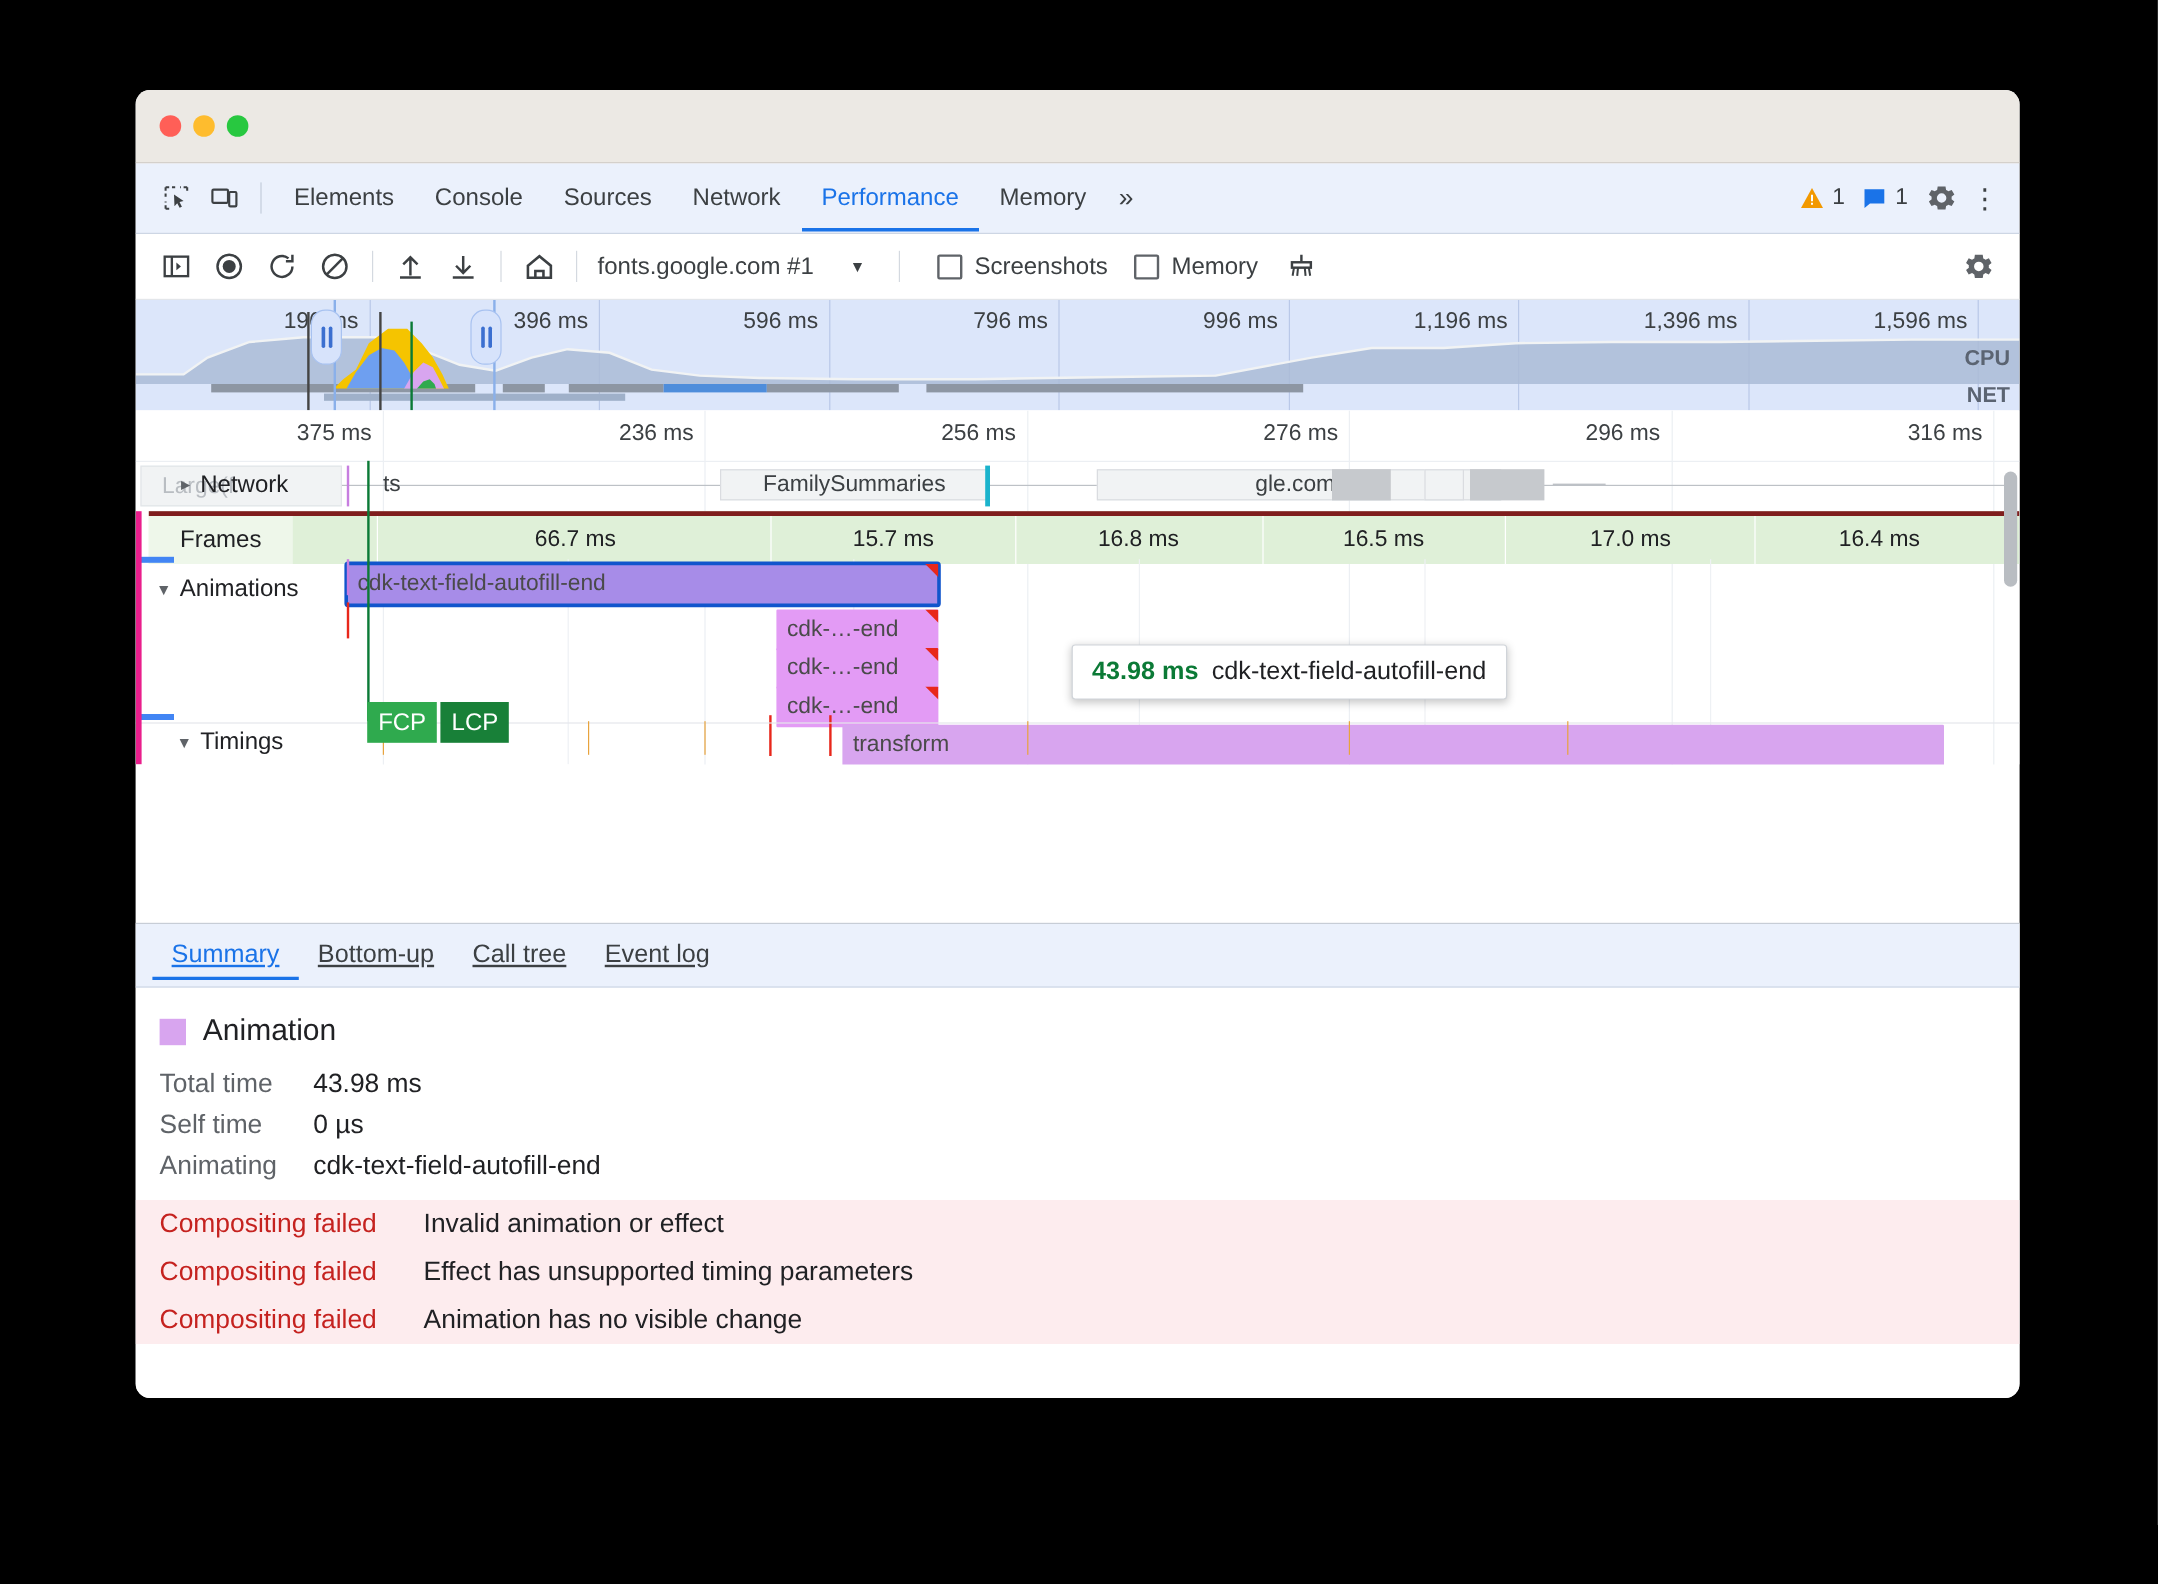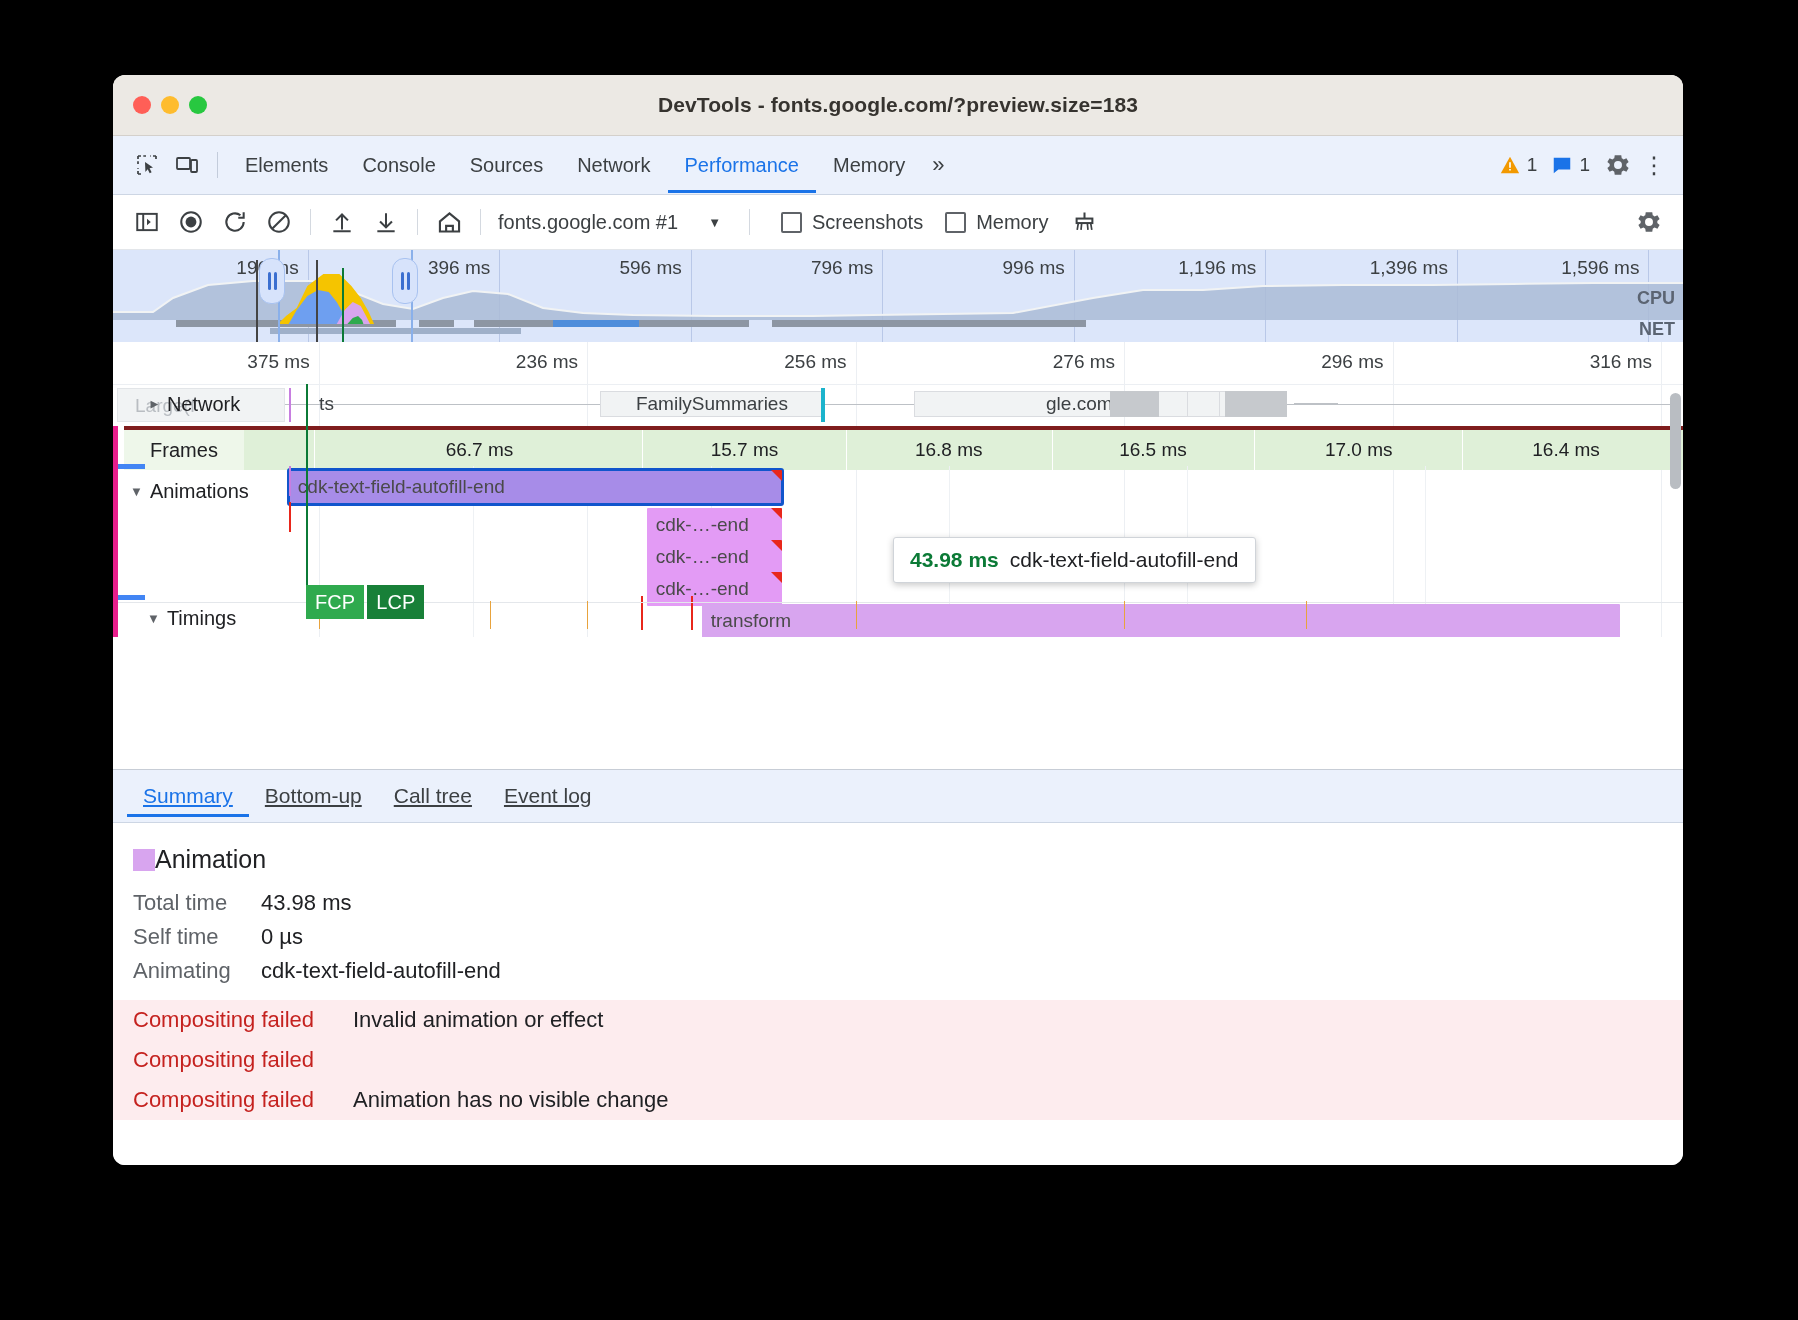--- a/index.html
+++ b/index.html
@@ -136,21 +136,21 @@
     position:absolute;right:2px;top:318px;width:11px;height:96px;border-radius:6px;background:#b9bdc2;z-index:20;
   }
 
   
   .details{position:absolute;left:0;right:0;top:694px;bottom:0;background:#fff;border-top:1px solid #c7cdd6;}
   .dtabs{height:52px;background:#ebf1fc;display:flex;align-items:center;padding-left:14px;border-bottom:1px solid #cdd6e4;}
   .dtab{font-size:21px;color:#3c4043;padding:0 16px;height:42px;display:flex;align-items:center;text-decoration:underline;}
   .dtab.active{color:#1a73e8;box-shadow:inset 0 -3px 0 #1a73e8;}
 
   .dbody{padding:22px 0 0 0;}
-  .drow-title{display:flex;align-items:center;gap:0;padding:0 20px 12px 20px;}
+  .drow-title{display:flex;align-items:center;gap:14px;padding:0 20px 12px 20px;}
   .swatch{width:22px;height:22px;background:#d8a5ef;}
   .dtitle{font-size:25px;color:#202124;}
   .kv{display:flex;align-items:baseline;padding:4px 20px;font-size:22px;}
   .k{color:#5f6368;width:128px;flex:none;}
   .v{color:#202124;}
   .errrow{display:flex;align-items:baseline;padding:7px 20px;font-size:22px;background:#fdecee;}
   .ek{color:#c5221f;width:220px;flex:none;}
   .ev{color:#202124;}
   .relwrap{padding:12px 20px 0 20px;}
   .relk{color:#5f6368;font-size:22px;}
@@ -159,21 +159,20 @@
 <body>
 
 <div id="window">
 
   <div class="titlebar">
     <div class="traffic">
       <span class="tl r"></span>
       <span class="tl y"></span>
       <span class="tl g"></span>
     </div>
-    <div class="title">DevTools - fonts.google.com/?preview.size=183</div>
   </div>
 
   <div class="tabstrip">
     <div class="tbicon">
       <svg width="24" height="24" viewBox="0 0 24 24">
         <g fill="none" stroke="#3c4043" stroke-width="1.7" stroke-dasharray="3 2.3">
           <path d="M3 3h8M3 3v8"></path>
             <path d="M21 3h-6M21 3v5"></path>
             <path d="M3 21h5M3 21v-6"></path>
         </g>
@@ -502,20 +501,21 @@
       </div>
 
       <div style="height:12px"></div>
 
       <div class="errrow">
         <span class="ek">Compositing failed</span>
         <span class="ev">Invalid animation or effect</span>
       </div>
       <div class="errrow">
         <span class="ek">Compositing failed</span>
+        <span class="ev">Effect has unsupported timing parameters</span>
       </div>
       <div class="errrow">
         <span class="ek">Compositing failed</span>
         <span class="ev">Animation has no visible change</span>
       </div>
 
     </div>
   </div>
 </div>
 

